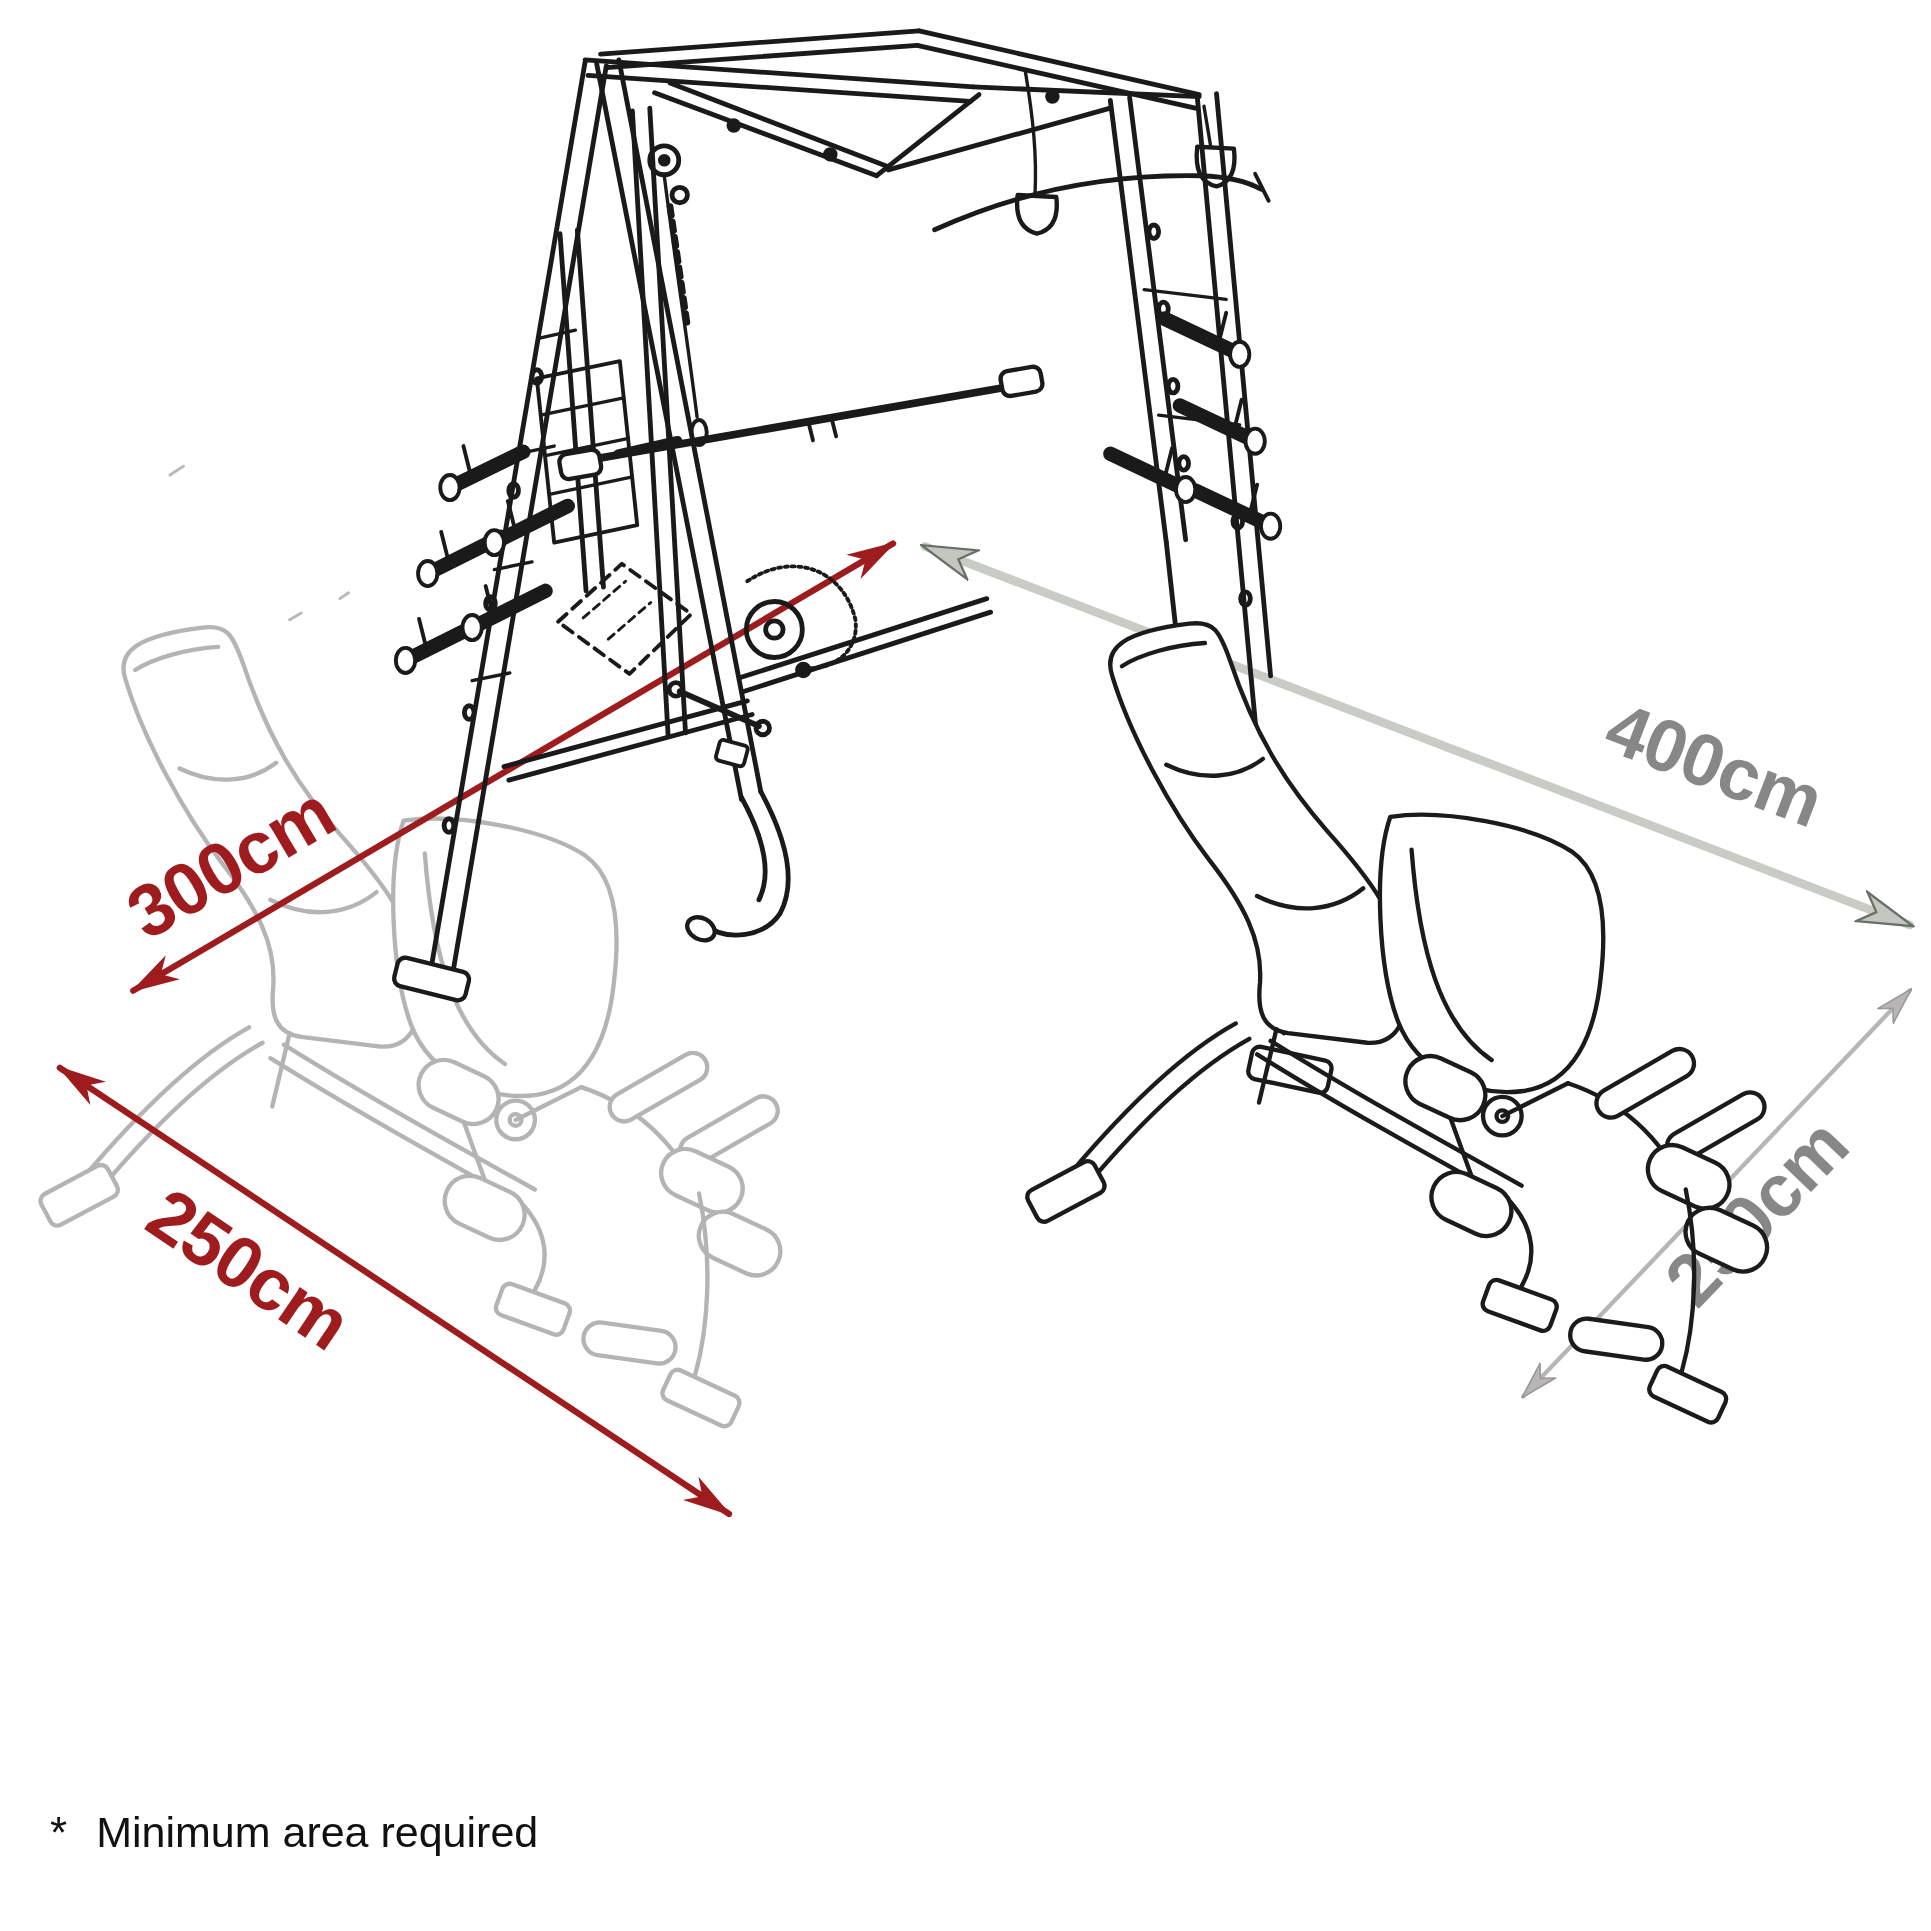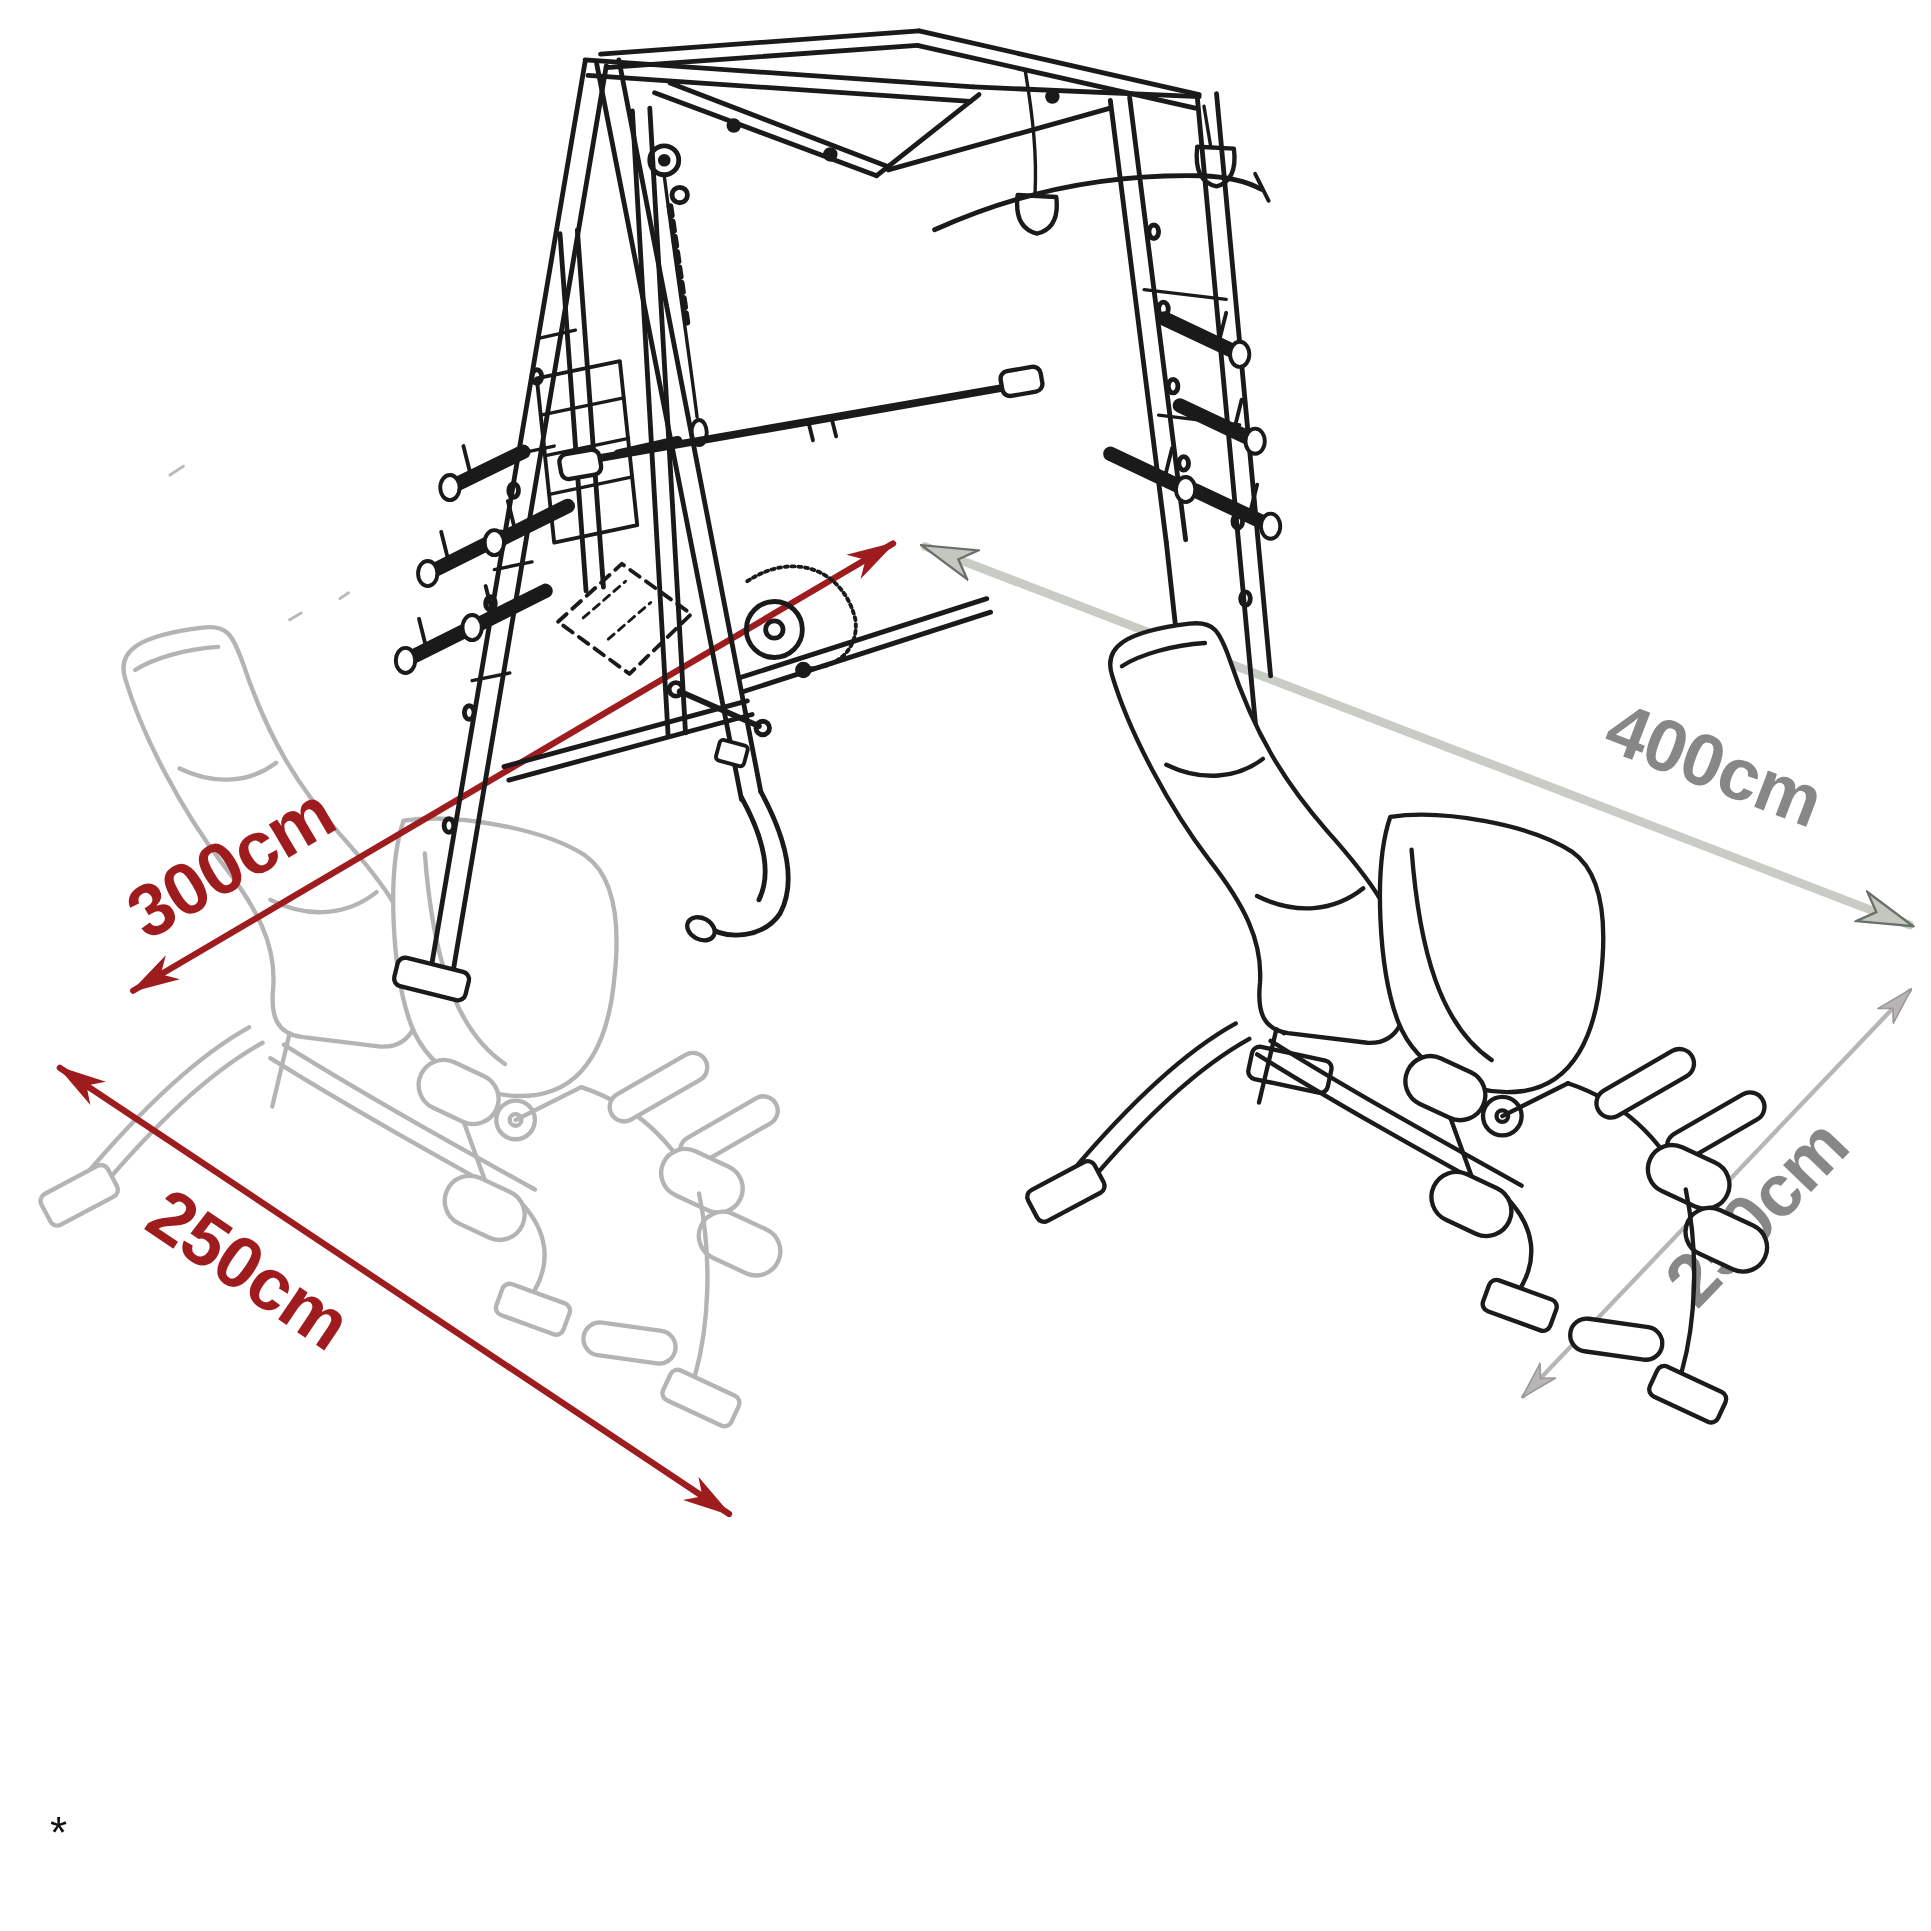--- a/index.html
+++ b/index.html
@@ -247,15 +247,16 @@
       <path d="M1247,110 L1254,152" stroke-width="3.5"></path>
       <path d="M1240,152 Q1236,188 1260,193 Q1282,187 1278,154 Z" stroke-width="4.5"></path>
     </g>
   </g>
 
   <use href="#benchShape" class="bench-solid"></use>
 </svg>
 
   <div class="footnote">
     <span class="ast">*</span>
+    <span class="txt">Minimum area required</span>
   </div>
 </div>
 
 
 </body></html>

